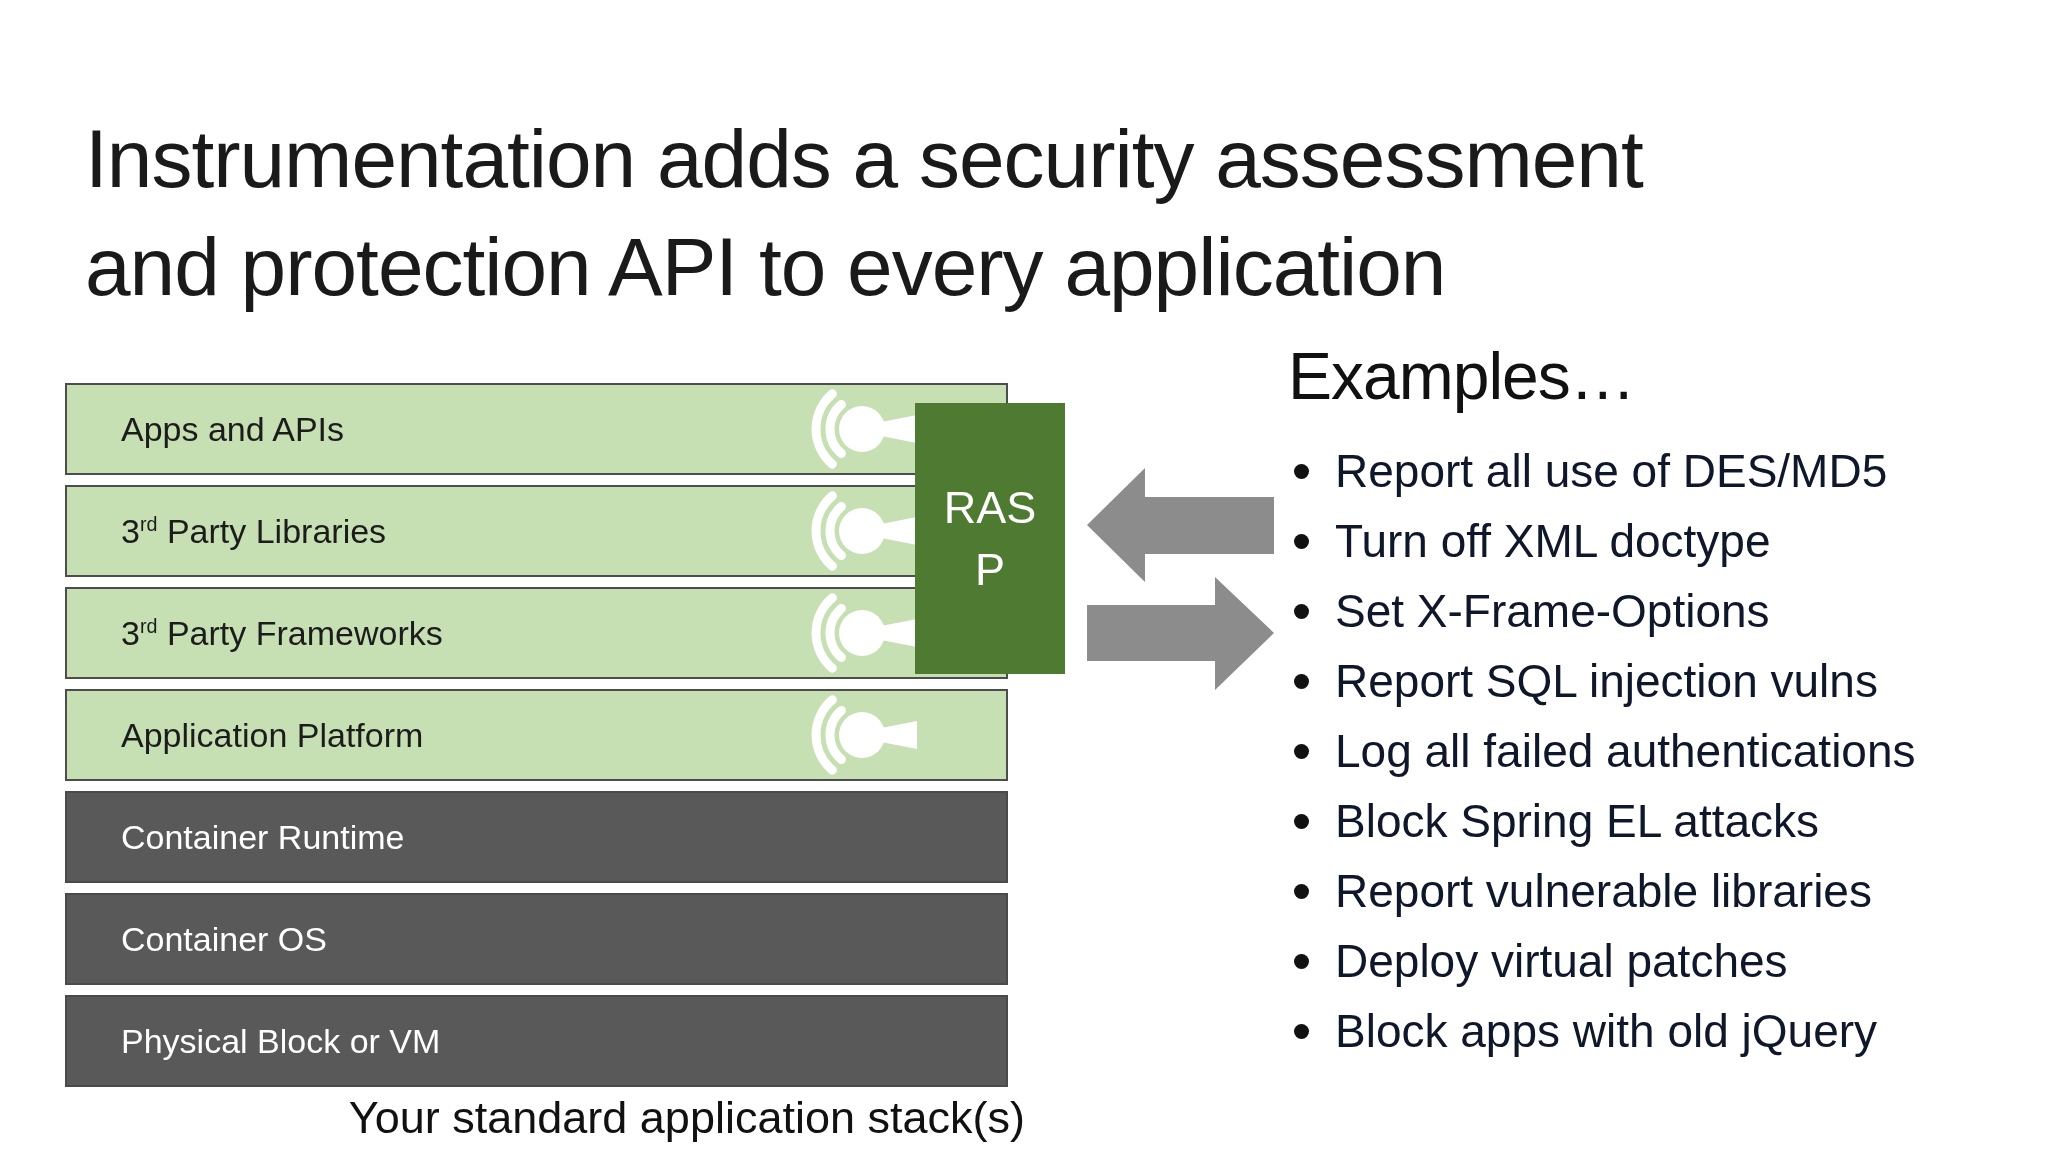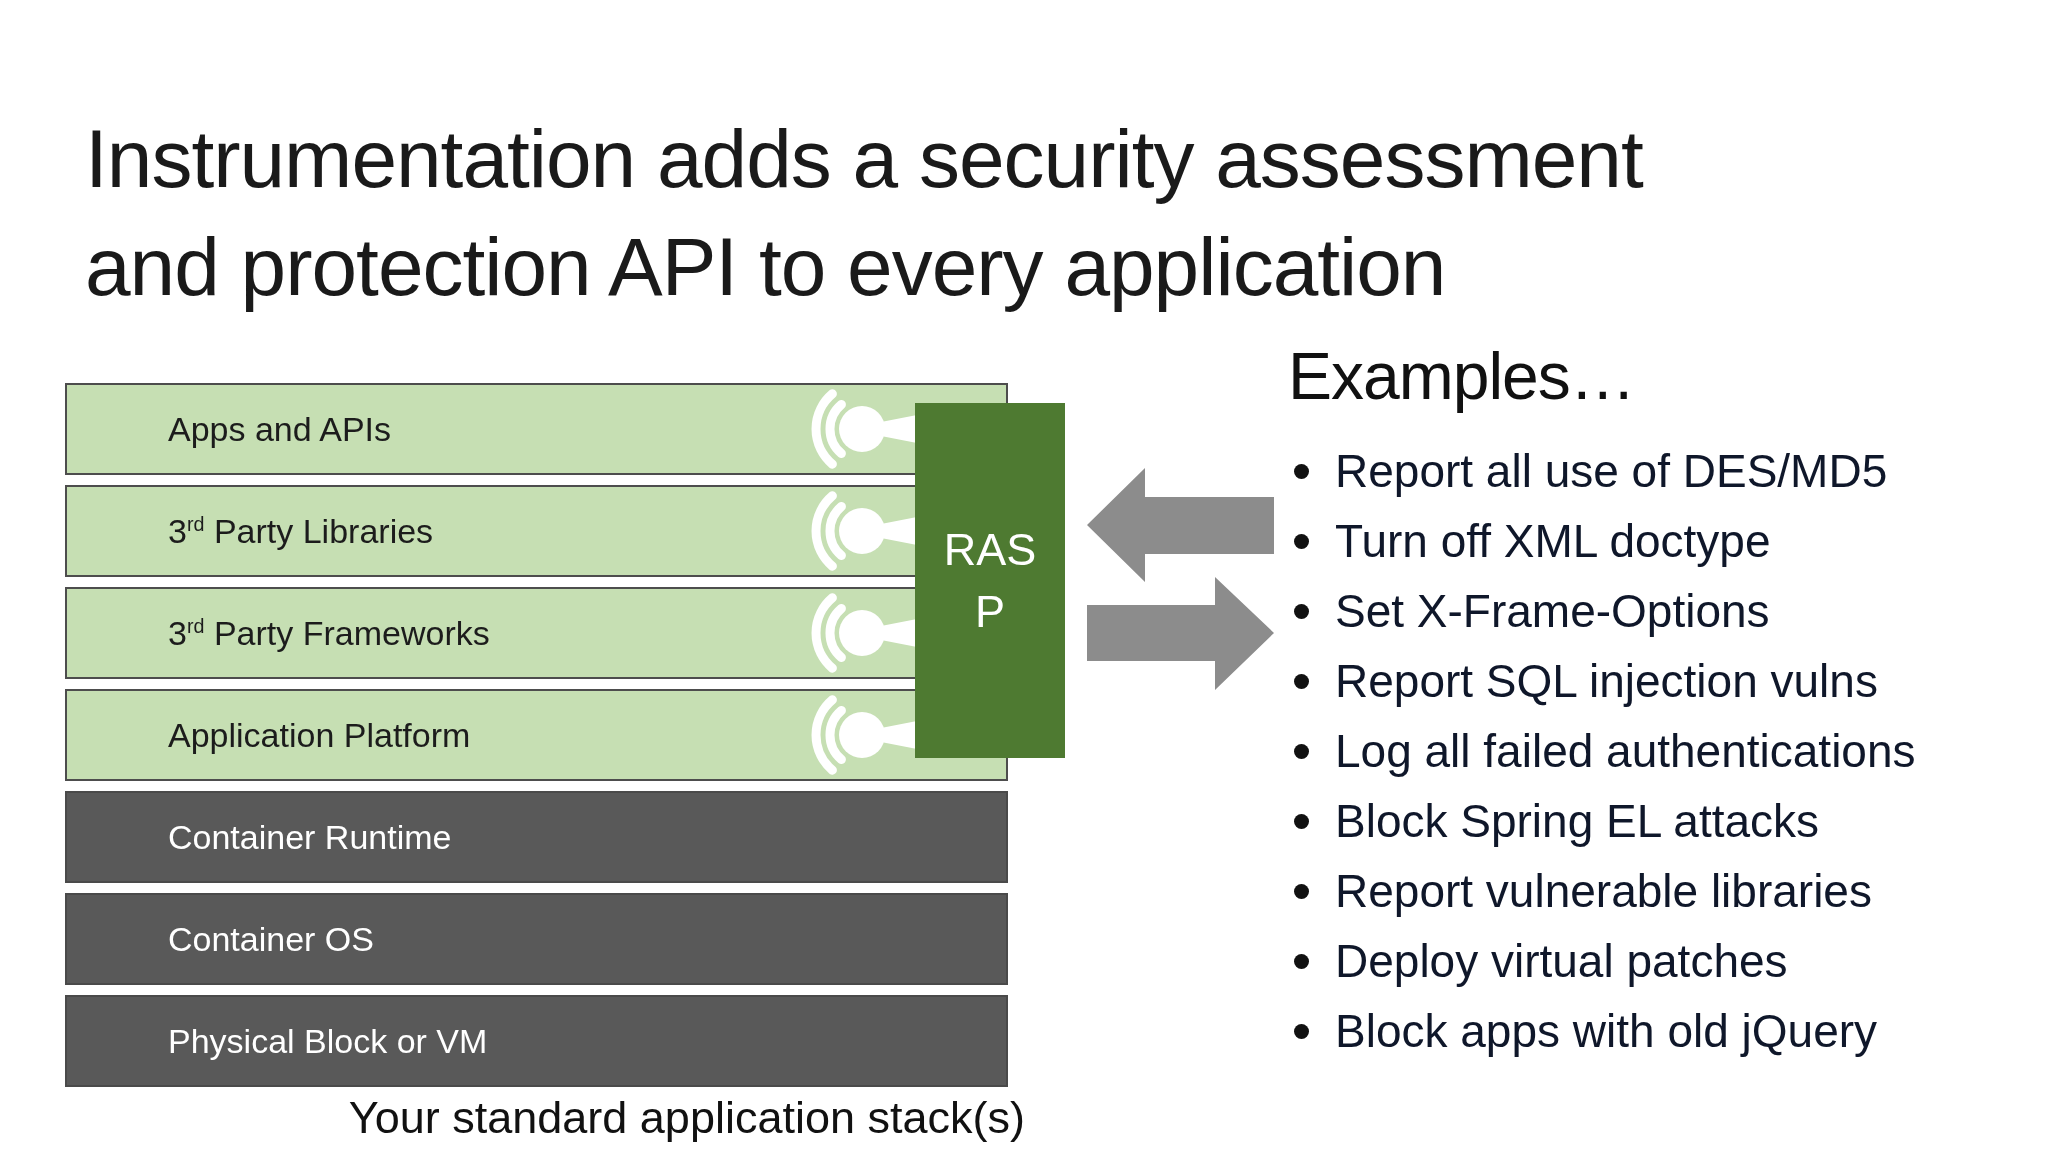--- a/index.html
+++ b/index.html
@@ -23,42 +23,42 @@
   
   .slide-title{
     position:absolute;left:85px;top:50px;width:1880px;
     font-size:82px;line-height:108px;font-weight:400;
     letter-spacing:-1px;color:var(--text-black);
   }
   
   .row{
     position:absolute;left:65px;width:943px;height:92px;
     display:flex;align-items:center;
-    padding-left:101px;
+    padding-left:54px;
     font-size:34px;
   }
   .row.green{
     background:var(--light-green);
     border:2px solid var(--border-gray);
     color:#1c1c1c;
   }
   .row.dark{
     background:var(--row-dark-gray);
     border:2px solid #4a4a4a;
     color:#ffffff;
     text-align:center;
   }
   .row sup{font-size:0.58em;vertical-align:super;line-height:0;}
   
   .probe{
     position:absolute;left:795px;width:130px;height:100px;
   }
   
   .rasp{
-    position:absolute;left:915px;top:403px;width:150px;height:355px;
+    position:absolute;left:915px;top:403px;width:150px;height:271px;
     background:var(--dark-green);
     display:flex;flex-direction:column;align-items:center;justify-content:center;
     color:#ffffff;font-size:45px;line-height:62px;text-align:center;
     z-index:3;
   }
   
   .arrow-svg{position:absolute;z-index:2;}
   
   .stack-caption{
     position:absolute;left:82px;top:1092px;width:943px;

